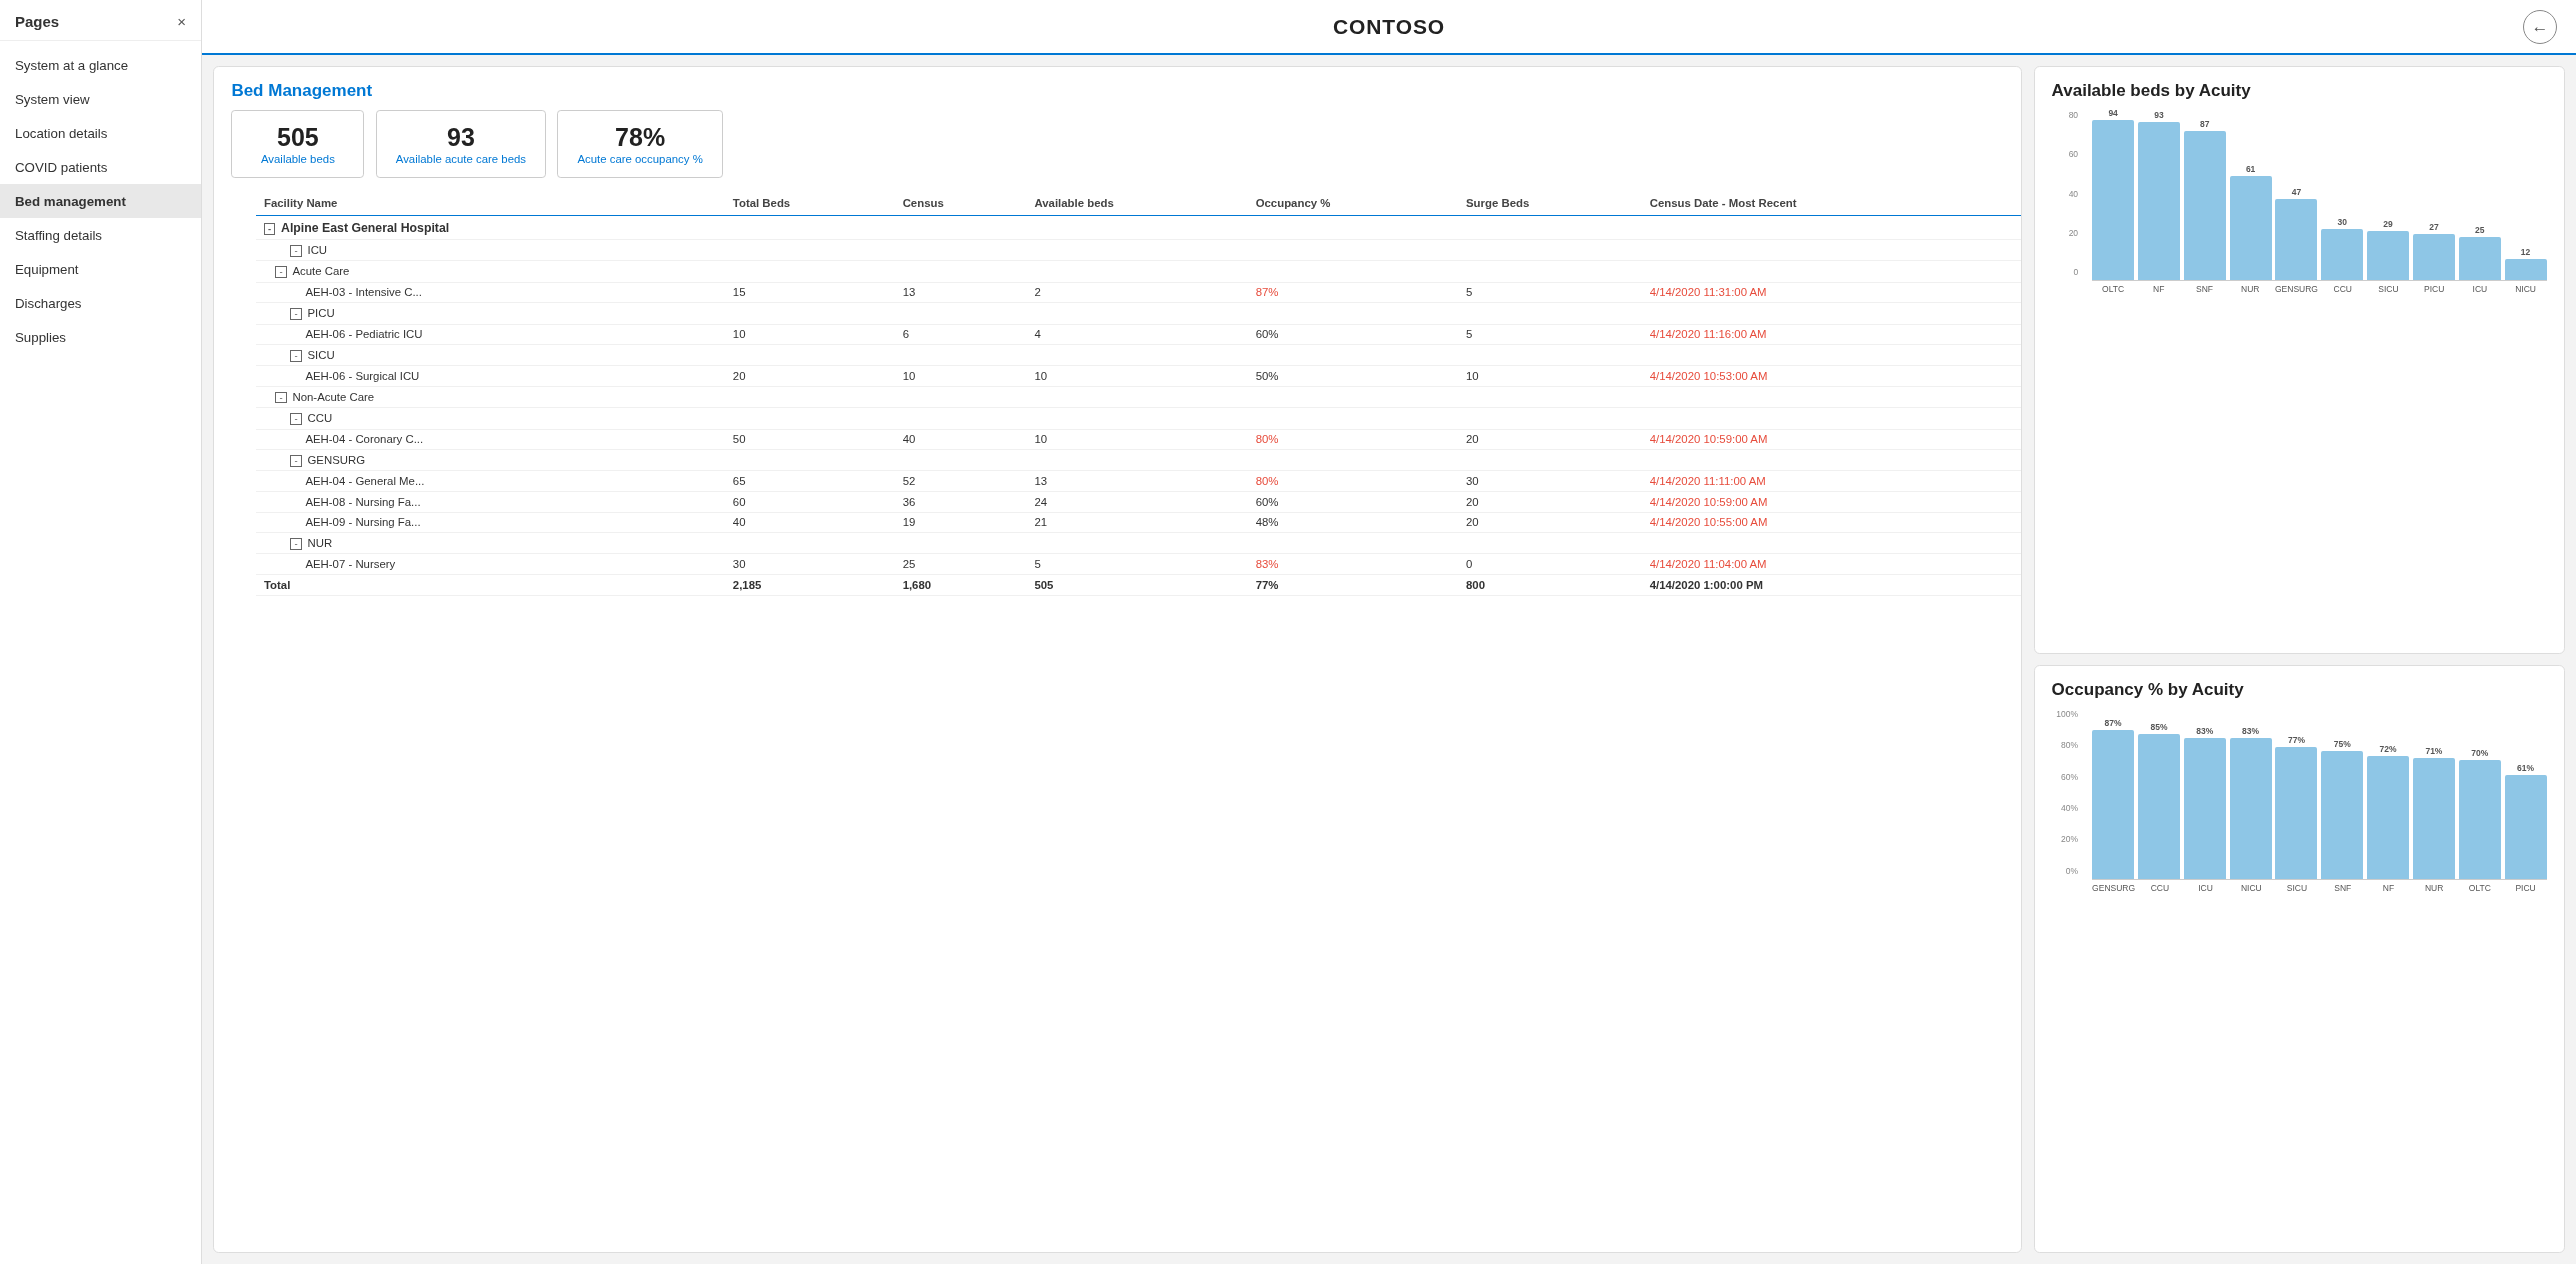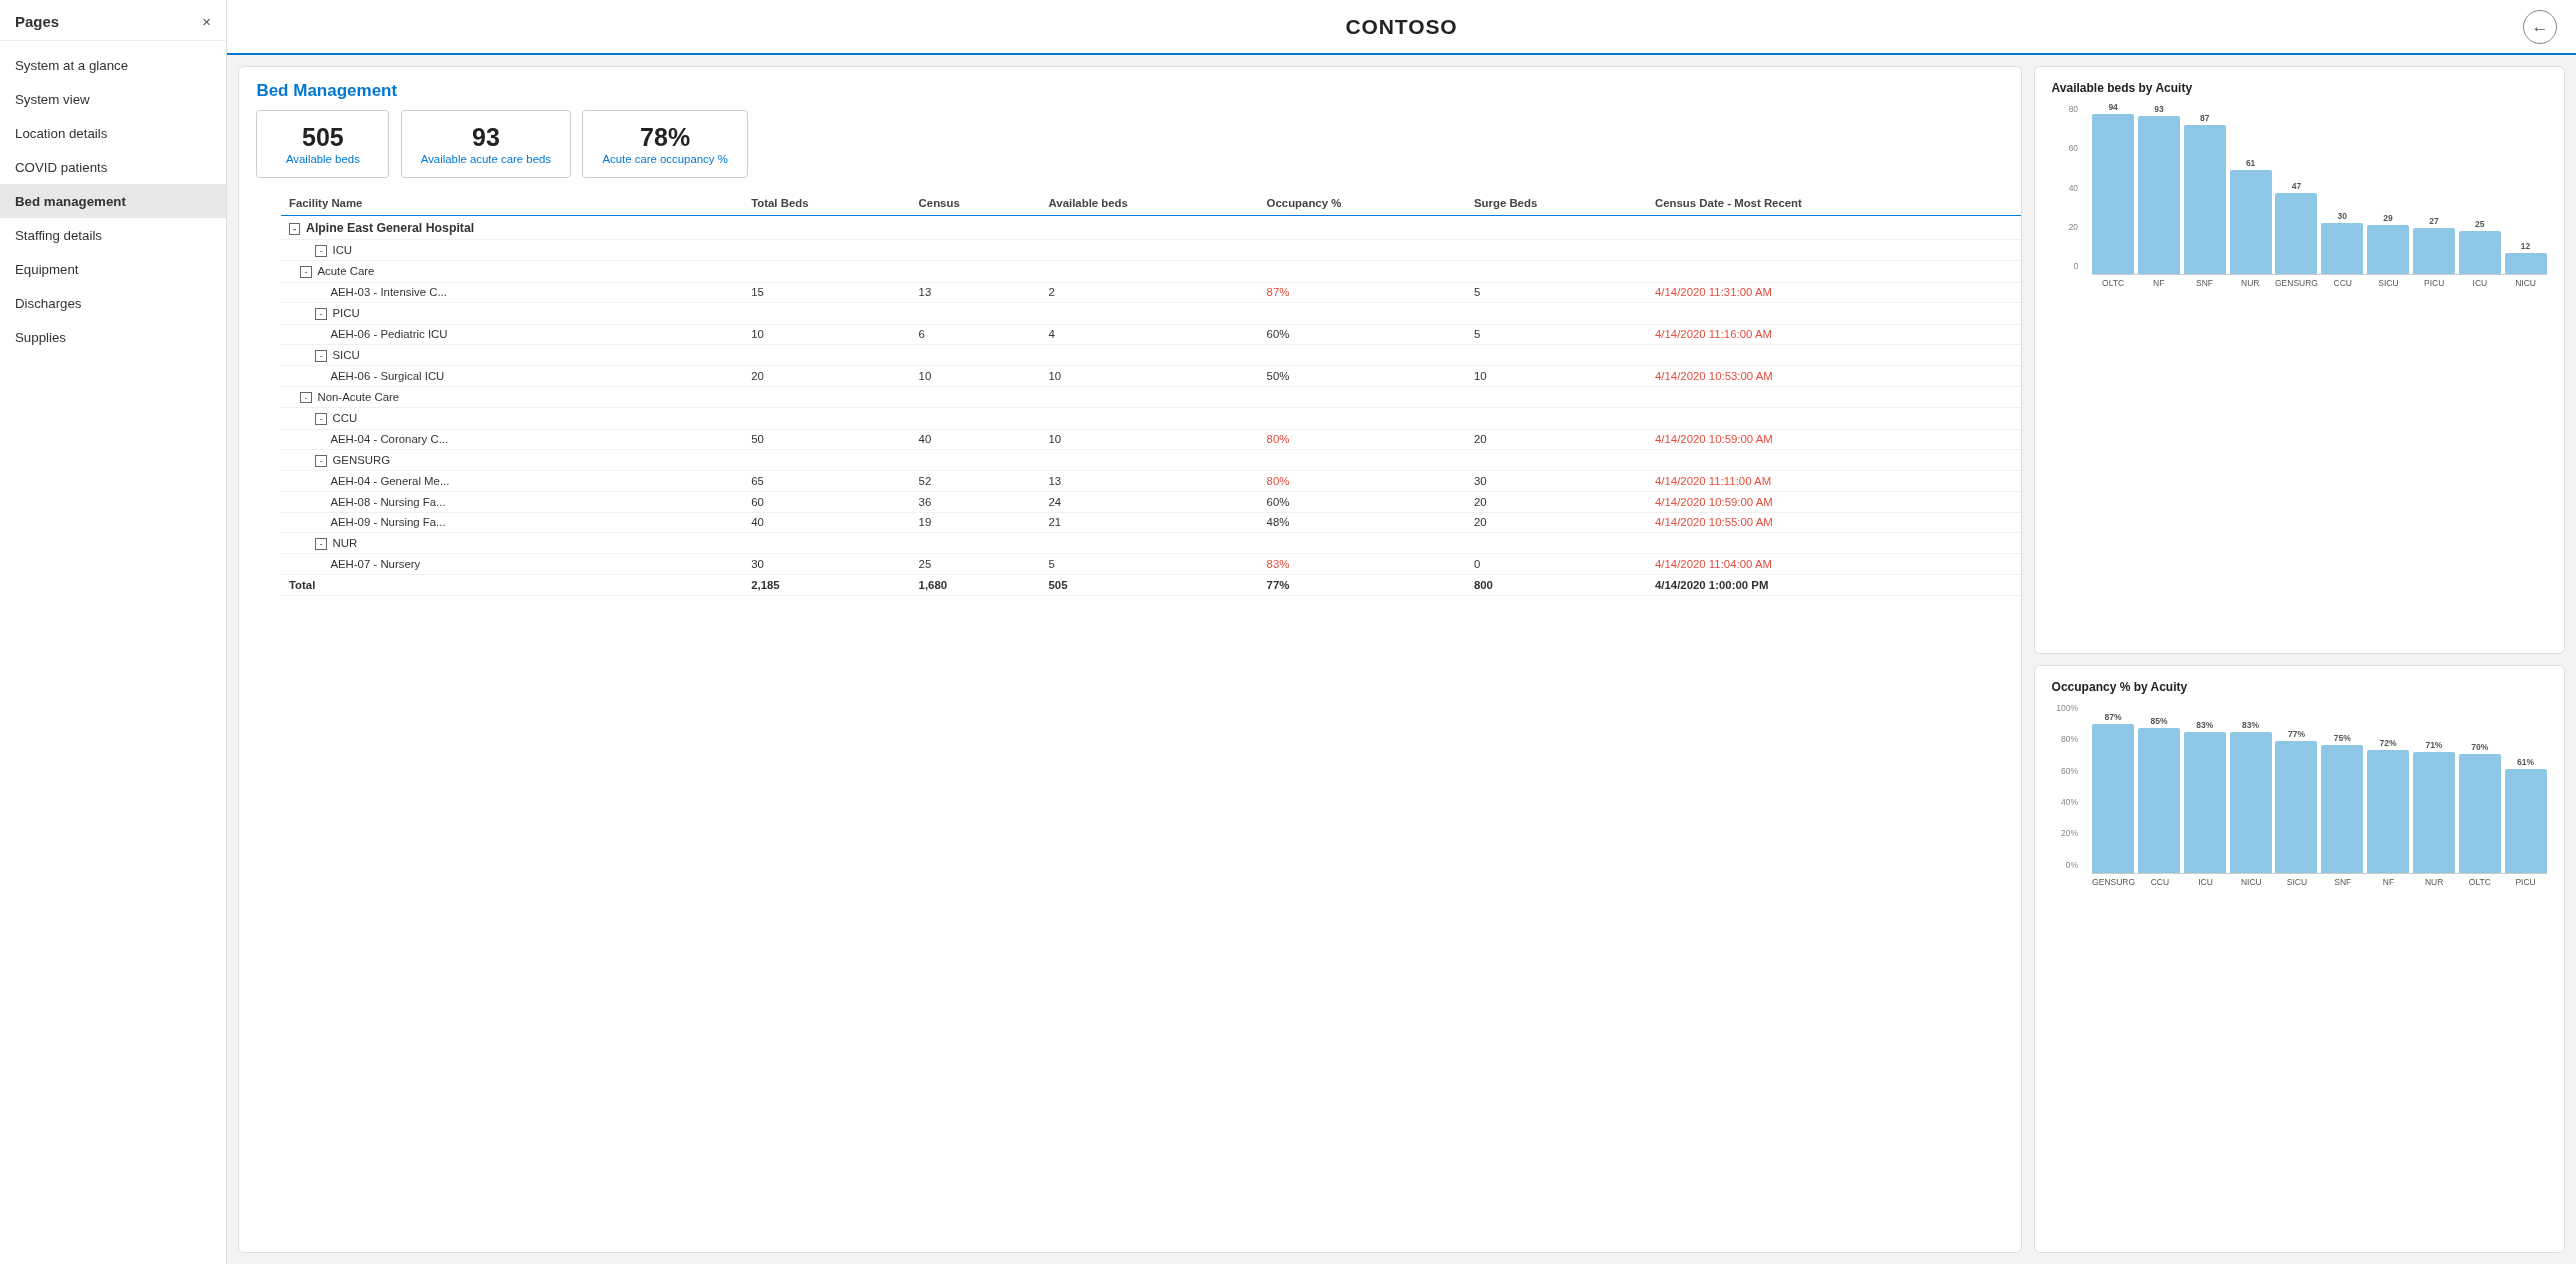--- a/index.html
+++ b/index.html
@@ -1,20 +1,20 @@
 <!DOCTYPE html>
 <html style="font-size:15px"><head>
   <meta charset="utf-8">
   <style>
     * { box-sizing: border-box; margin: 0; padding: 0; }
     body { font-family: 'Segoe UI', Arial, sans-serif; background: #f3f3f3; display: flex; height: 100vh; overflow: hidden; font-size: 12.3px; }
 
     
     .sidebar {
-      width: 227px;
+      width: 202px;
       background: #fff;
       border-right: 0.9px solid #ddd;
       display: flex;
       flex-direction: column;
       flex-shrink: 0;
     }
     .sidebar-header {
       display: flex;
       align-items: center;
       justify-content: space-between;
@@ -191,21 +191,21 @@
       flex-shrink: 0;
     }
     .chart-card {
       background: #fff;
       border-radius: 5.7px;
       border: 0.9px solid #ddd;
       padding: 13.3px 17px;
       flex: 1;
     }
     .chart-title {
-      font-size: 12px;
+      font-size: 17px;
       font-weight: 600;
       color: #222;
       margin-bottom: 9.5px;
     }
     .chart-with-axis {
       display: flex;
       gap: 14px;
     }
     .chart-y-labels {
       display: flex;

